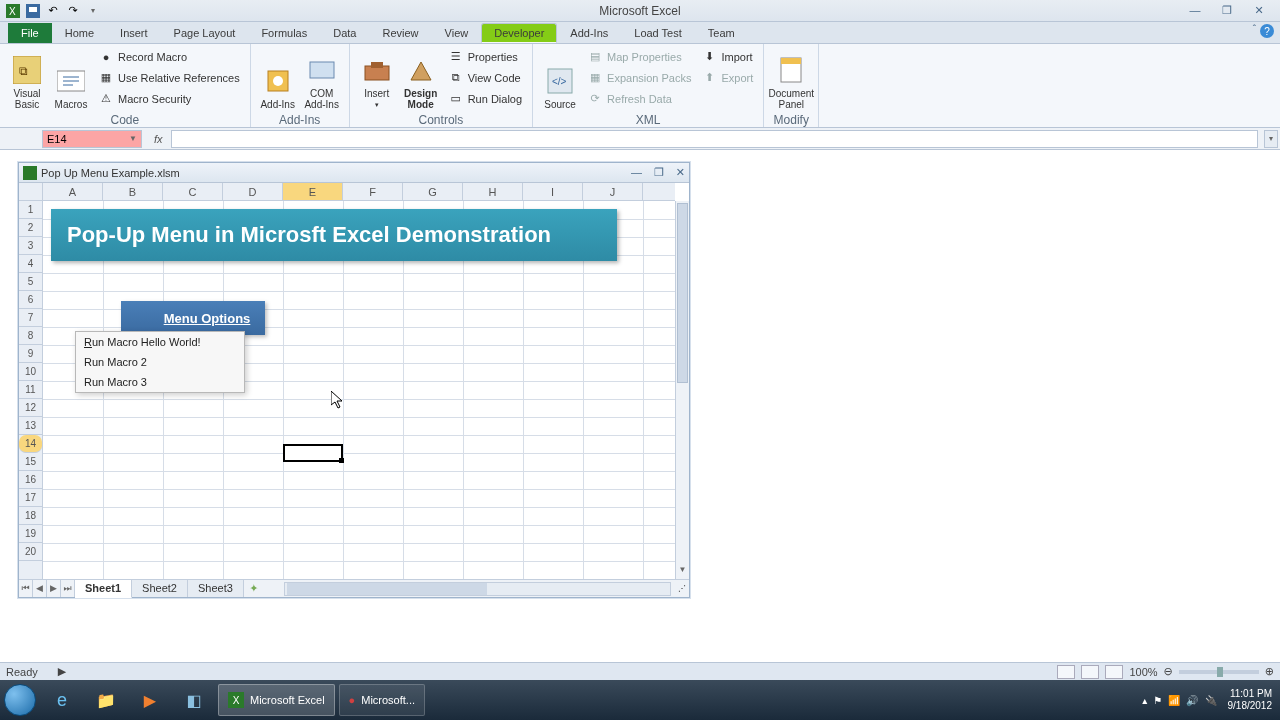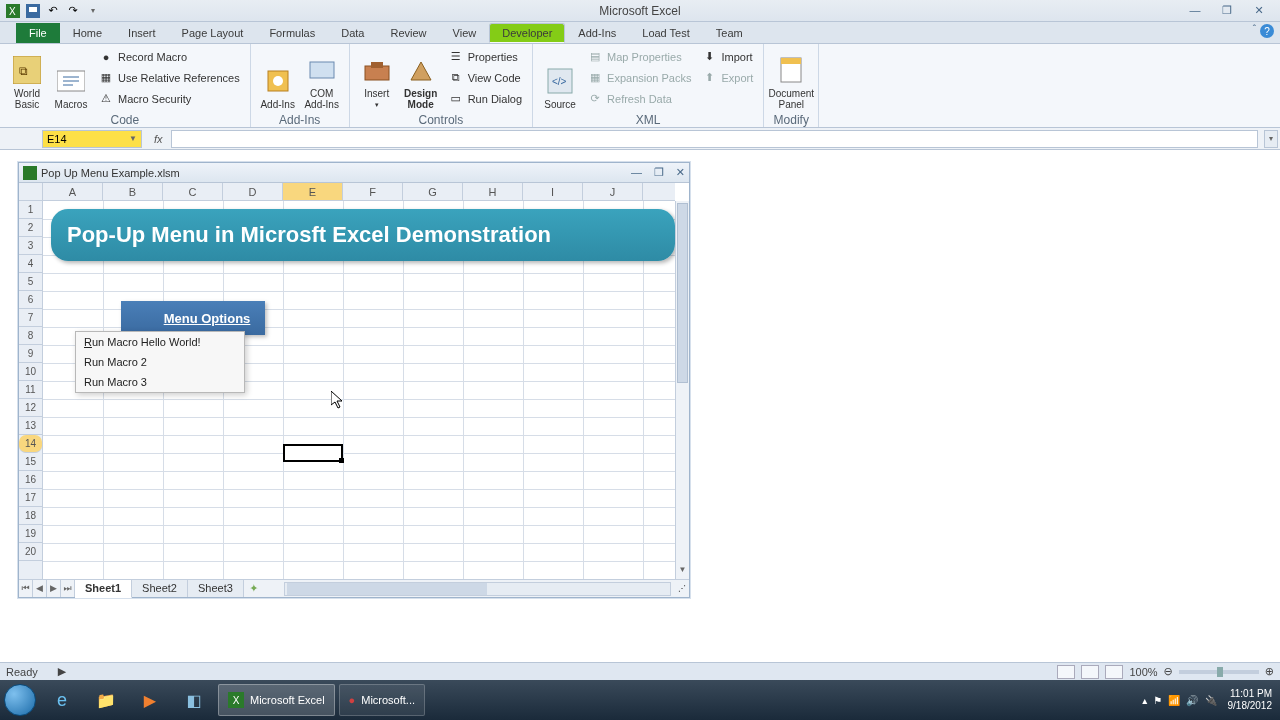--- a/index.html
+++ b/index.html
@@ -7,42 +7,42 @@
 
 
 .titlebar { height: 22px; background: linear-gradient(#e8edf3,#dde5ee); display: flex; align-items: center; padding: 0 4px; border-bottom: 1px solid #b8c5d6; position: relative; }
 .titlebar .qat { display: flex; align-items: center; gap: 2px; }
 .titlebar .qat-item { width: 18px; height: 18px; display: flex; align-items: center; justify-content: center; }
 .titlebar .app-title { position: absolute; left: 50%; transform: translateX(-50%); color: #444; font-size: 12px; }
 .titlebar .win-controls { margin-left: auto; display: flex; gap: 14px; padding-right: 8px; }
 .titlebar .win-controls span { width: 18px; text-align: center; color: #4a6a8a; }
 
 
-.ribbon-tabs { height: 22px; display: flex; align-items: end; background: #dde5ee; border-bottom: 1px solid #b8c5d6; padding-left: 16px; position: relative; }
+.ribbon-tabs { height: 22px; display: flex; align-items: end; background: #dde5ee; border-bottom: 1px solid #b8c5d6; padding-left: 8px; position: relative; }
 .ribbon-tab { padding: 3px 12px; font-size: 11px; color: #3b3b3b; cursor: pointer; border: 1px solid transparent; }
 .ribbon-tab.file { background: #217346; background: #3a8b3a; background: #1e7b3a; background: #2a7a2a; color: #fff; border-radius: 0; background: #217346; }
 .ribbon-tab.file { background: #217346; }
 .ribbon-tab.active { background: #84cc16; border: 1px solid #b8c5d6; border-bottom-color: #f5f8fb; border-radius: 3px 3px 0 0; }
 .ribbon-help { position: absolute; right: 6px; top: 2px; display: flex; gap: 4px; }
 
 
 .ribbon { height: 84px; background: #f4f7fb; border-bottom: 1px solid #b8c5d6; display: flex; }
 .ribbon-group { border-right: 1px solid #cdd8e6; padding: 2px 6px 0 6px; display: flex; flex-direction: column; }
 .ribbon-group-body { display: flex; flex: 1; align-items: flex-start; gap: 2px; }
 .ribbon-group-label { text-align: center; font-size: 12px; color: #5a6a7a; padding: 1px 0 2px 0; }
 .big-btn { display: flex; flex-direction: column; align-items: center; justify-content: flex-end; width: 42px; height: 66px; padding: 2px; font-size: 10px; text-align: center; line-height: 11px; color: #333; }
 .big-btn .icon { width: 32px; height: 32px; margin-bottom: 2px; display: flex; align-items: center; justify-content: center; }
 .small-btn-col { display: flex; flex-direction: column; gap: 0px; }
 .small-btn { display: flex; align-items: center; height: 21px; padding: 0 4px; font-size: 11px; color: #333; gap: 4px; white-space: nowrap; }
 .small-btn.disabled { color: #9aa; }
 .icon-box { width: 16px; height: 16px; display: inline-flex; align-items: center; justify-content: center; }
 
 
 .formula-bar { height: 22px; background: #eef2f7; border-bottom: 1px solid #b8c5d6; display: flex; align-items: center; }
-.name-box { width: 100px; height: 18px; background: #fde047; border: 1px solid #b8c5d6; margin: 0 4px 0 42px; display: flex; align-items: center; padding: 0 4px; font-size: 11px; justify-content: space-between; }
+.name-box { width: 100px; height: 18px; background: #fca5a5; border: 1px solid #b8c5d6; margin: 0 4px 0 42px; display: flex; align-items: center; padding: 0 4px; font-size: 11px; justify-content: space-between; }
 .name-box .dd { color: #666; font-size: 8px; }
 .fx-label { font-style: italic; color: #555; padding: 0 8px; }
 .formula-input { flex: 1; height: 18px; background: #fff; border: 1px solid #b8c5d6; margin-right: 6px; }
 .formula-expand { width: 14px; height: 18px; background: #e6ecf3; border: 1px solid #b8c5d6; margin-right: 2px; display:flex; align-items:center; justify-content:center; font-size:8px; color:#666;}
 
 
 .work-area { position: absolute; left: 0; right: 0; top: 150px; bottom: 58px; background: #fff; }
 .workbook { position: absolute; left: 18px; top: 12px; width: 672px; height: 436px; border: 1px solid #9fb4cc; box-shadow: 0 0 0 1px #d6e0ec; background: #fff; display: flex; flex-direction: column; }
 .wb-title { height: 20px; background: linear-gradient(#eef3f9,#dde6f0); border-bottom: 1px solid #b8c5d6; display: flex; align-items: center; padding: 0 4px; font-size: 11px; color: #333; position: relative; }
 .wb-title .wb-icon { width: 14px; height: 14px; background: #2a7a2a; display:inline-block; margin-right:4px; }
@@ -67,21 +67,21 @@
 .wb-bottom { height: 18px; border-top: 1px solid #c3cedd; display: flex; align-items: center; background: #eef2f7; position: relative; font-size: 11px; }
 .sheet-nav { display:flex; }
 .sheet-nav-btn { width:14px; text-align:center; color:#666; border-right:1px solid #c3cedd; font-size:9px; line-height:17px; }
 .sheet-tab { padding: 0 10px; border-right:1px solid #c3cedd; background:#e6ecf3; line-height:17px; color:#333; }
 .sheet-tab.active { background:#fff; font-weight:bold; border-bottom:1px solid #fff; }
 .sheet-new { width:20px; text-align:center; color:#7a5; }
 .hscroll { flex:1; margin:0 4px 0 20px; height:14px; background:#e6ecf3; border:1px solid #c3cedd; position:relative; }
 .hscroll .thumb { position:absolute; top:0; bottom:0; left:2px; width:200px; background:#cdd8e6; }
 
 
-.banner { position:absolute; left: 8px; top: 8px; width: 624px; height: 52px; background: linear-gradient(#3aa3bd,#2e8ba5); color:#fff; font-size: 22px; font-weight:bold; display:flex; align-items:center; padding-left:16px; box-shadow: 2px 2px 4px rgba(0,0,0,0.3); border-radius: 17px; }
+.banner { position:absolute; left: 8px; top: 8px; width: 566px; height: 52px; background: linear-gradient(#3aa3bd,#2e8ba5); color:#fff; font-size: 22px; font-weight:bold; display:flex; align-items:center; padding-left:16px; box-shadow: 2px 2px 4px rgba(0,0,0,0.3); }
 .menu-btn { position:absolute; left: 78px; top: 100px; width: 144px; height: 34px; background: linear-gradient(#4a7fb8,#3a6aa0); color:#fff; font-weight:bold; text-decoration:underline; display:flex; align-items:center; justify-content:center; font-size:13px; box-shadow: 2px 2px 4px rgba(0,0,0,0.25); padding-left: 28px; }
 .popup { position:absolute; left: 32px; top: 130px; width: 170px; background:#f7f7f7; border:1px solid #b8b8b8; box-shadow: 2px 2px 6px rgba(0,0,0,0.2); }
 .popup-item { padding: 4px 8px; font-size: 11px; color:#222; }
 .popup-item u { text-decoration: underline; }
 
 .cursor { position:absolute; width:12px; height:18px; }
 
 
 .statusbar { position:absolute; left:0; right:0; bottom:40px; height:18px; background:#dfe7f1; border-top:1px solid #b8c5d6; display:flex; align-items:center; font-size:11px; color:#444; padding:0 6px; }
 .statusbar .right { margin-left:auto; display:flex; align-items:center; gap:6px; }
@@ -154,21 +154,21 @@
 <div class="ribbon">
   <div class="ribbon-group">
     <div class="ribbon-group-body">
       <div class="big-btn">
         <span class="icon">
             <svg width="28" height="28">
               <rect width="28" height="28" fill="#e8d078" stroke="#b89030"></rect>
               <text x="6" y="19" font-size="12" fill="#5a3a00">⧉</text>
             </svg>
           </span>
-        <span style="white-space:pre-line;">World
+        <span style="white-space:pre-line;">Visual
 Basic</span>
       </div>
       <div class="big-btn">
         <span class="icon">
             <svg width="28" height="28">
               <rect width="28" height="20" y="4" fill="#fff" stroke="#888"></rect>
               <path d="M6 10 h16 M6 14 h16 M6 18 h10" stroke="#3a6aa0"></path>
             </svg>
           </span>
         <span>Macros</span>

